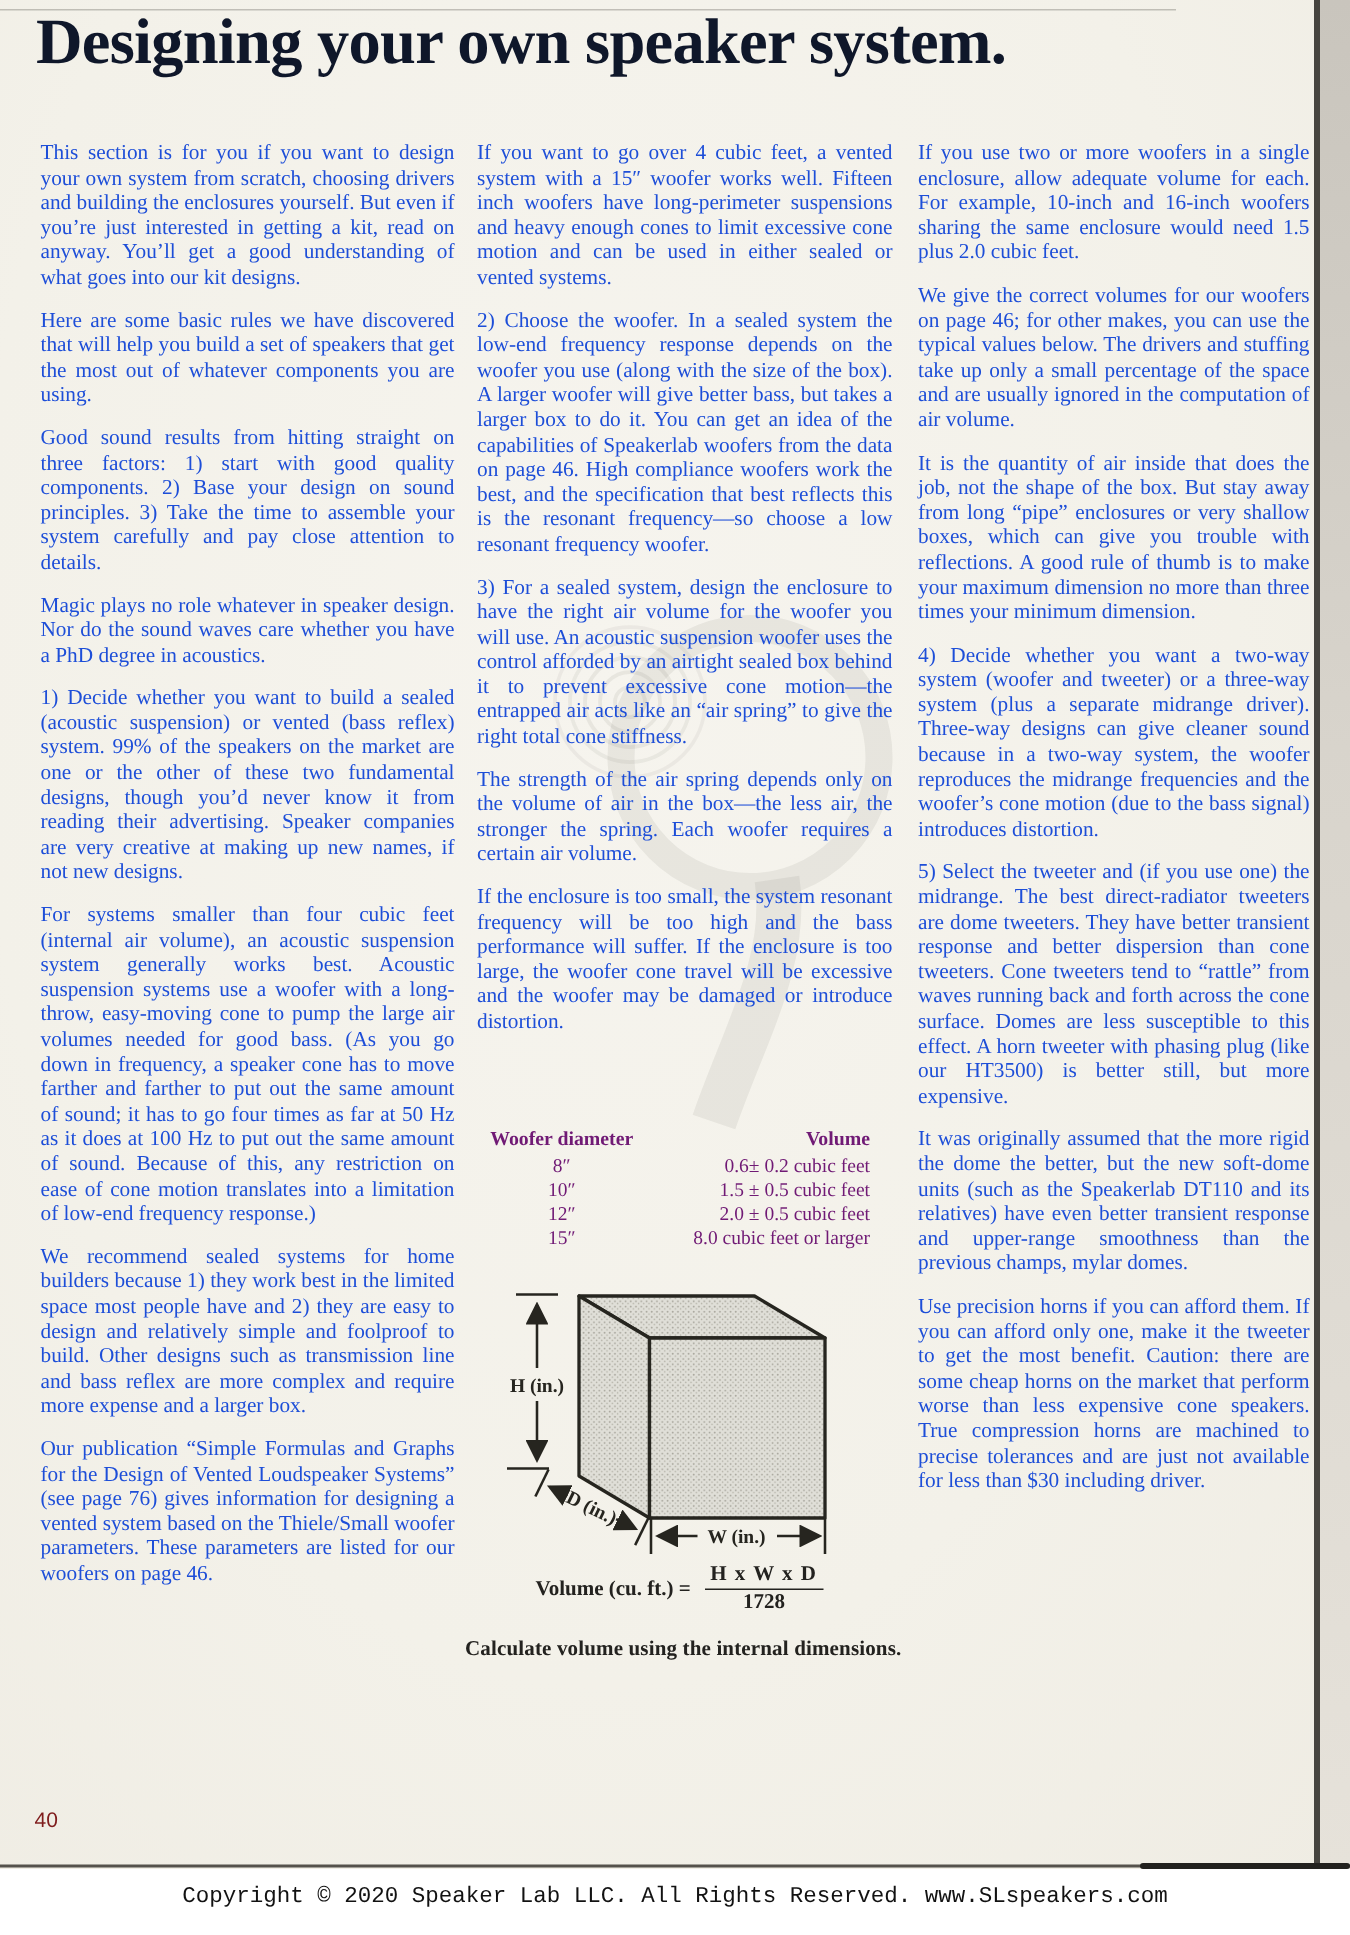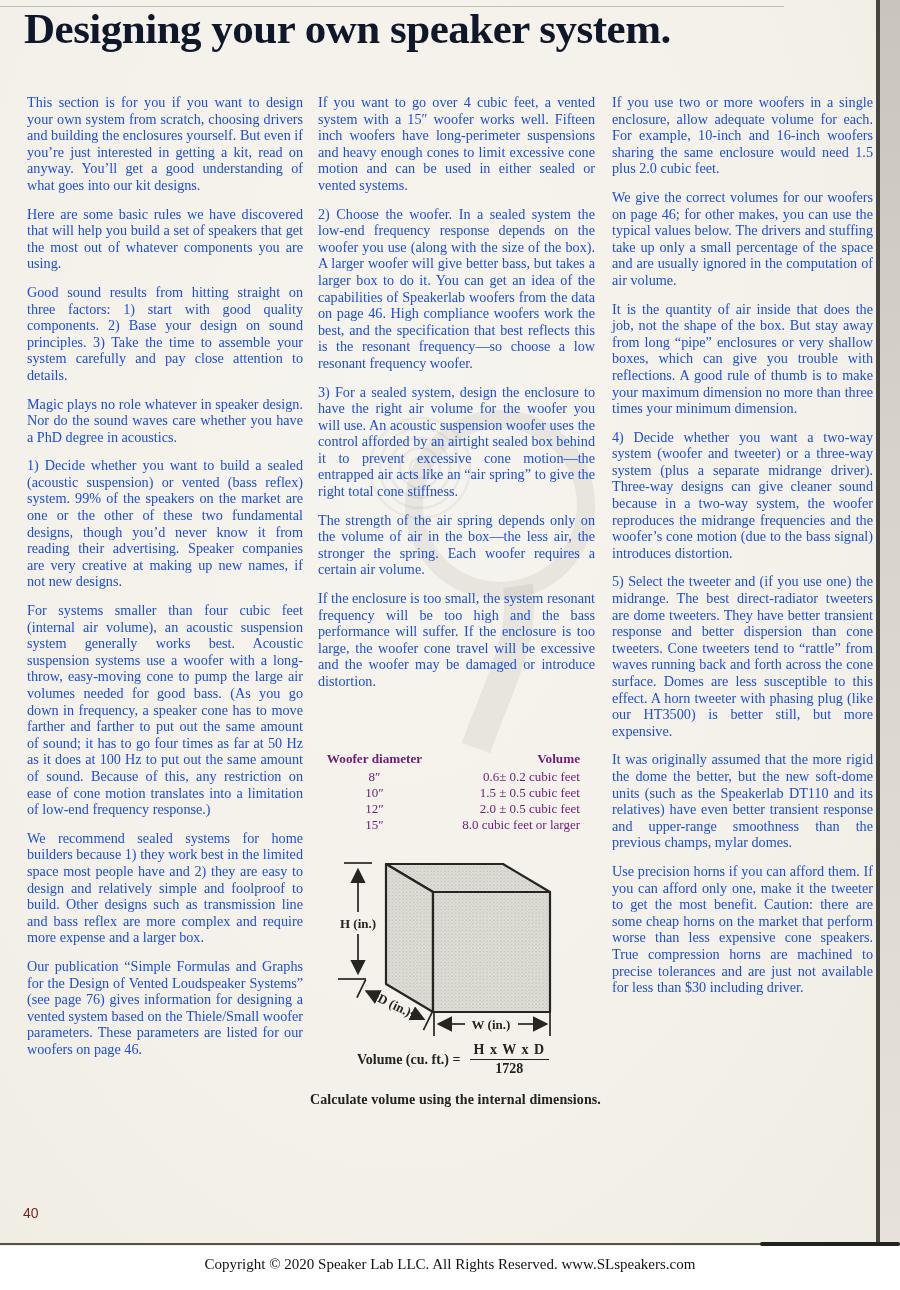--- a/index.html
+++ b/index.html
@@ -75,21 +75,21 @@
   
   .watermark{position:absolute;left:368px;top:390px;z-index:1;pointer-events:none;}
   
   .page-number{
     position:absolute;left:23px;top:1205px;z-index:2;
     font-family:"Liberation Sans", sans-serif;font-size:14px;color:#7f1d1d;
   }
   .footer-copyright{
     position:absolute;left:0;top:1256px;width:900px;z-index:2;
     text-align:center;
-    font-family:Liberation Serif, serif;font-size:15px;color:#121212;
+    font-family:Liberation Mono, monospace;font-size:15px;color:#121212;
   }
   svg text{font-family:"Liberation Serif", serif;font-weight:bold;}
 </style>
 </head>
 <body>
 
 <div class="paper"></div>
 <div class="top-edge-line"></div>
 <div class="scan-edge-line"></div>
 <div class="scan-gutter"></div>

